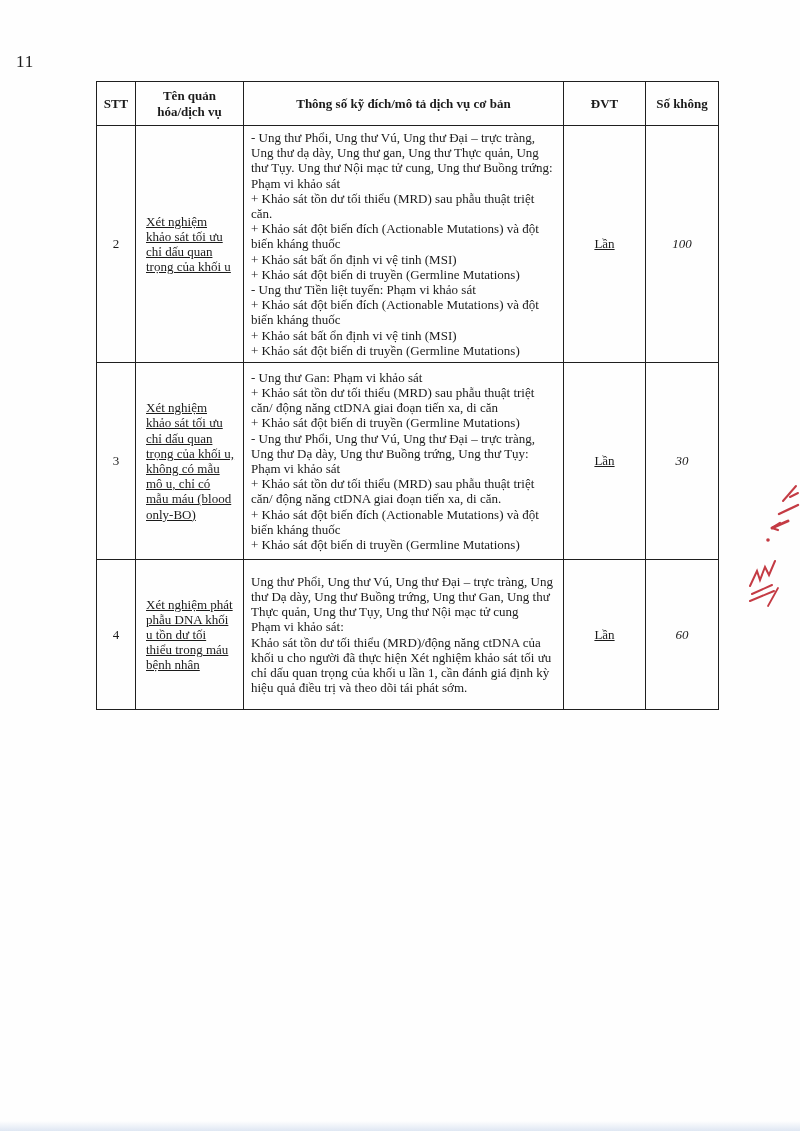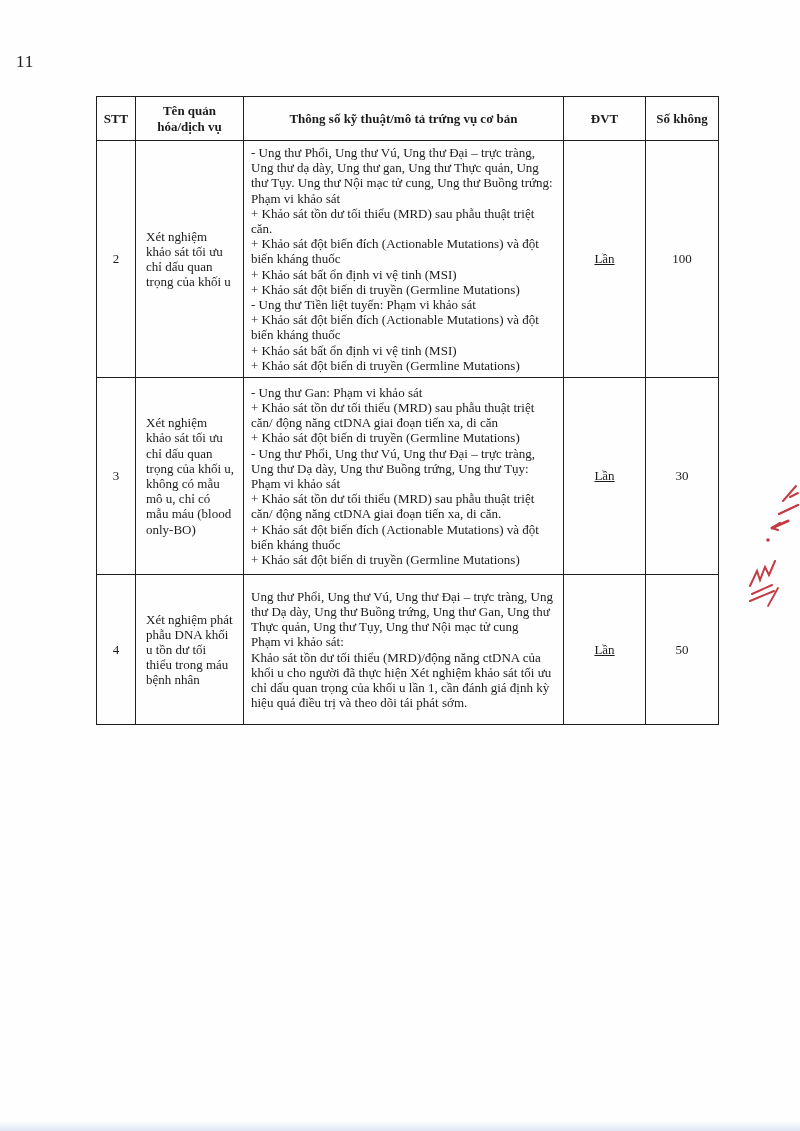--- a/index.html
+++ b/index.html
@@ -18,21 +18,21 @@
     top: 52px;
     left: 0;
     width: 100%;
     text-align: left;
     font-size: 17px;
     letter-spacing: 1px;
     margin-left: 16px;
   }
   table.doc-table {
     position: absolute;
-    top: 96px;
+    top: 81px;
     left: 96px;
     width: 622px;
     border-collapse: collapse;
     table-layout: fixed;
     font-size: 13px;
     line-height: 15.2px;
   }
   table.doc-table col.c-stt  { width: 39px; }
   table.doc-table col.c-name { width: 108px; }
   table.doc-table col.c-desc { width: 320px; }
@@ -46,29 +46,30 @@
     font-weight: bold;
     text-align: center;
     height: 44px;
     padding: 2px 4px;
     line-height: 16px;
   }
   td.cell-stt { text-align: center; }
   td.cell-name {
     text-align: left;
     padding: 6px 8px 6px 10px;
+    text-decoration: underline;
   }
   td.cell-desc {
     text-align: left;
     vertical-align: top;
     padding: 4px 6px 4px 7px;
     white-space: pre-line;
   }
   td.cell-dvt { text-align: center; text-decoration: underline; }
-  td.cell-qty { text-align: center; }
+  td.cell-qty { text-align: center; font-style: italic; }
   tr.row-2 { height: 235px; }
   tr.row-3 { height: 197px; }
   tr.row-4 { height: 150px; }
   .red-mark {
     position: absolute;
     top: 460px;
     left: 738px;
     width: 62px;
     height: 160px;
     pointer-events: none;
@@ -94,21 +95,21 @@
       <col class="c-stt">
         <col class="c-name">
         <col class="c-desc">
         <col class="c-dvt">
         <col class="c-qty">
     </colgroup>
     <thead>
       <tr>
         <th>STT</th>
         <th>Tên quản hóa/dịch vụ</th>
-        <th>Thông số kỹ thuật/mô tả trứng vụ cơ bản</th>
+        <th>Thông số kỹ đích/mô tả dịch vụ cơ bản</th>
         <th>ĐVT</th>
         <th>Số không</th>
       </tr>
     </thead>
     <tbody>
       <tr class="row-2">
         <td class="cell-stt">2</td>
         <td class="cell-name">Xét nghiệm khảo sát tối ưu chỉ dấu quan trọng của khối u</td>
         <td class="cell-desc">- Ung thư Phổi, Ung thư Vú, Ung thư Đại – trực tràng, Ung thư dạ dày, Ung thư gan, Ung thư Thực quản, Ung thư Tụy. Ung thư Nội mạc tử cung, Ung thư Buồng trứng: Phạm vi khảo sát
 + Khảo sát tồn dư tối thiểu (MRD) sau phẫu thuật triệt căn.
@@ -135,21 +136,21 @@
         <td class="cell-dvt">Lần</td>
         <td class="cell-qty">30</td>
       </tr>
       <tr class="row-4">
         <td class="cell-stt">4</td>
         <td class="cell-name">Xét nghiệm phát phẫu DNA khối u tồn dư tối thiểu trong máu bệnh nhân</td>
         <td class="cell-desc">Ung thư Phổi, Ung thư Vú, Ung thư Đại – trực tràng, Ung thư Dạ dày, Ung thư Buồng trứng, Ung thư Gan, Ung thư Thực quản, Ung thư Tụy, Ung thư Nội mạc tử cung
 Phạm vi khảo sát:
 Khảo sát tồn dư tối thiểu (MRD)/động năng ctDNA của khối u cho người đã thực hiện Xét nghiệm khảo sát tối ưu chỉ dấu quan trọng của khối u lần 1, cần đánh giá định kỳ hiệu quả điều trị và theo dõi tái phát sớm.</td>
         <td class="cell-dvt">Lần</td>
-        <td class="cell-qty">50</td>
+        <td class="cell-qty">60</td>
       </tr>
     </tbody>
   </table>
 
   <svg class="red-mark" viewBox="0 0 62 160" xmlns="http://www.w3.org/2000/svg" fill="none" stroke="#c43b44" stroke-width="2" stroke-linecap="round">
 
     <path d="M45 41 L58 26"></path>
     <path d="M52 37 L60 33"></path>
     <path d="M41 54 L60 45" stroke-width="2.4"></path>
 

